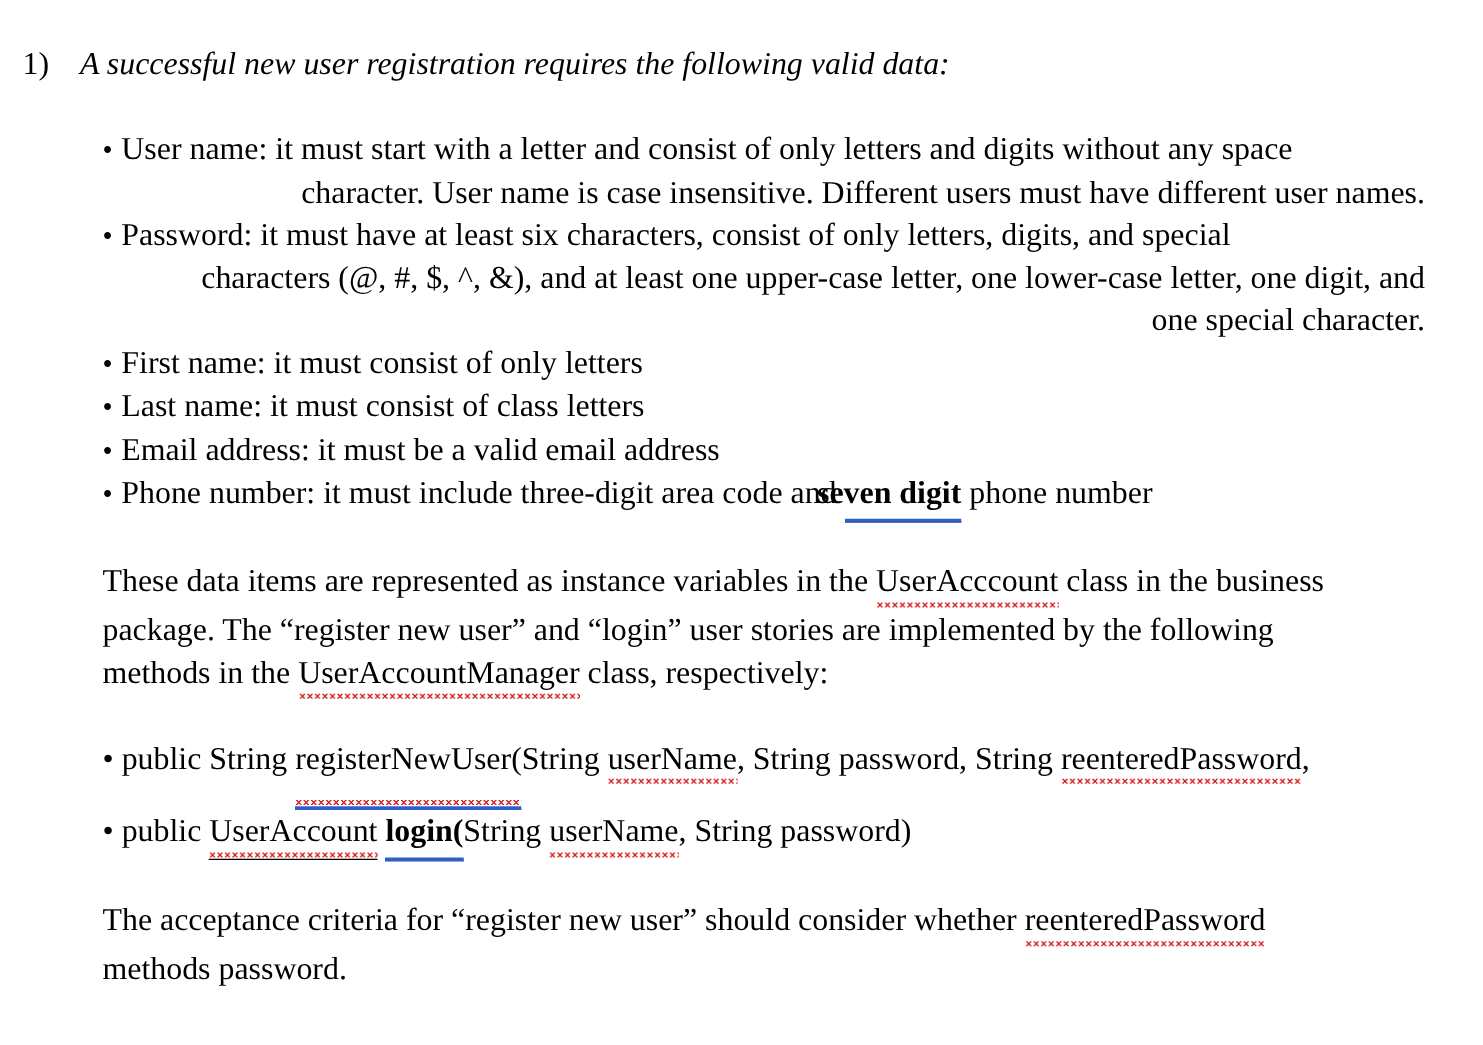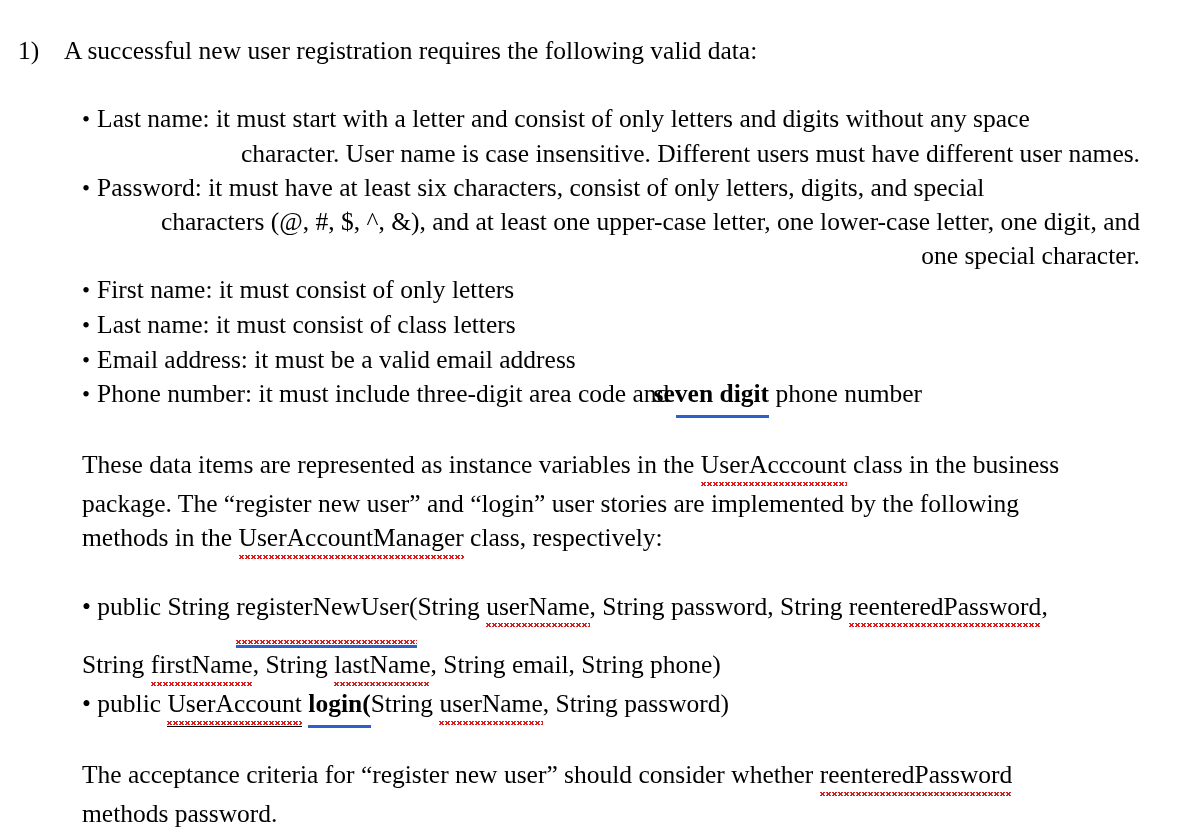--- a/index.html
+++ b/index.html
@@ -32,20 +32,21 @@
     font-size: 25.5px;
     line-height: 34px;
   }
   .numbered-item .num {
     width: 46px;
     flex: 0 0 46px;
     text-align: left;
   }
   .numbered-item .num-text {
     flex: 1 1 auto;
+    font-style: italic;
   }
 
   
   .block {
     margin-left: 64px;
     font-size: 25.5px;
     line-height: 33.8px;
     max-width: 1078px;
   }
   .gap-lg { height: 34px; }
@@ -130,21 +131,21 @@
 
   <div class="numbered-item">
     <span class="num">1)</span>
     <span class="num-text">A successful new user registration requires the following valid data:</span>
   </div>
 
   <div class="gap-lg"></div>
 
   <div class="block">
     <div>
-      <div class="bullet-line"><span class="dot">•</span><span>Last name: it must start with a letter and consist of only letters and digits without any space</span></div>
+      <div class="bullet-line"><span class="dot">•</span><span>User name: it must start with a letter and consist of only letters and digits without any space</span></div>
       <div class="cont-line">character. User name is case insensitive. Different users must have different user names.</div>
     </div>
     <div>
       <div class="bullet-line"><span class="dot">•</span><span>Password: it must have at least six characters, consist of only letters, digits, and special</span></div>
       <div class="cont-line">characters (@, #, $, ^, &amp;), and at least one upper-case letter, one lower-case letter, one digit, and</div>
       <div class="cont-line">one special character.</div>
     </div>
     <div>
       <div class="bullet-line"><span class="dot">•</span><span>First name: it must consist of only letters</span></div>
     </div>
@@ -165,21 +166,20 @@
     <div class="para-line"><span>These data items are represented as instance variables in the </span><span class="spell">UserAcccount</span><span> class in the business</span></div>
     <div class="para-line">package. The “register new user” and “login” user stories are implemented by the following</div>
     <div class="para-line"><span>methods in the </span><span class="spell">UserAccountManager</span><span> class, respectively:</span></div>
   </div>
 
   <div class="gap-md"></div>
 
   <div class="block">
     <div>
       <div class="para-line"><span>• public String </span><span class="grammar-spell">registerNewUser(</span><span>String </span><span class="spell">userName</span><span>, String password, String </span><span class="spell">reenteredPassword</span><span>,</span></div>
-      <div class="para-line"><span>String </span><span class="spell">firstName</span><span>, String </span><span class="spell">lastName</span><span>, String email, String phone)</span></div>
     </div>
     <div>
       <div class="para-line"><span>• public </span><span class="spell spell-u">UserAccount</span><span> </span><span class="grammar">login(</span><span>String </span><span class="spell">userName</span><span>, String password)</span></div>
     </div>
   </div>
 
   <div class="gap-md"></div>
 
   <div class="block">
     <div class="para-line"><span>The acceptance criteria for “register new user” should consider whether </span><span class="spell">reenteredPassword</span></div>

